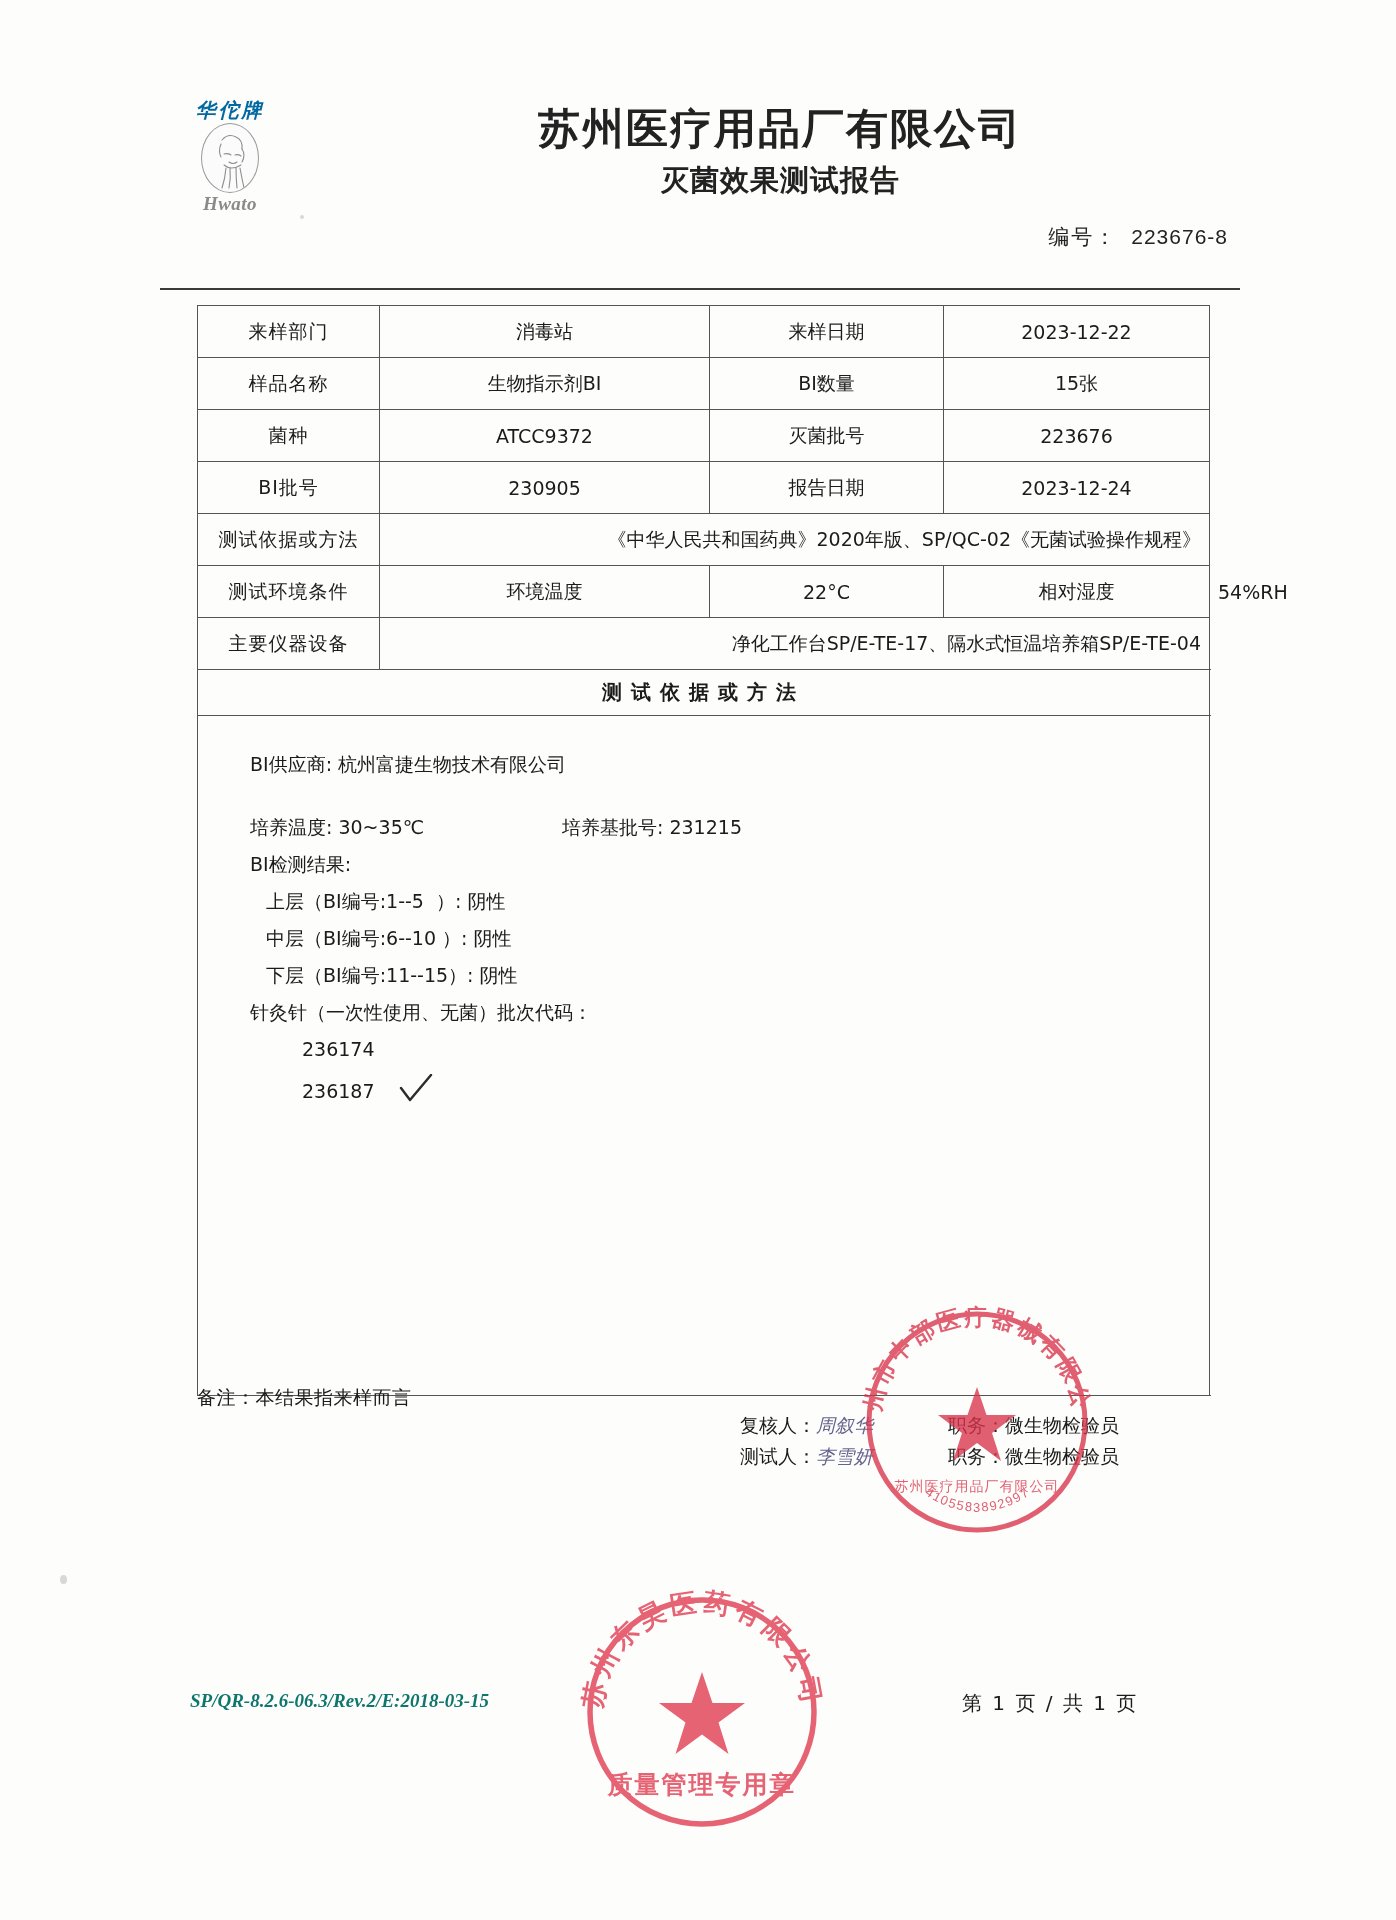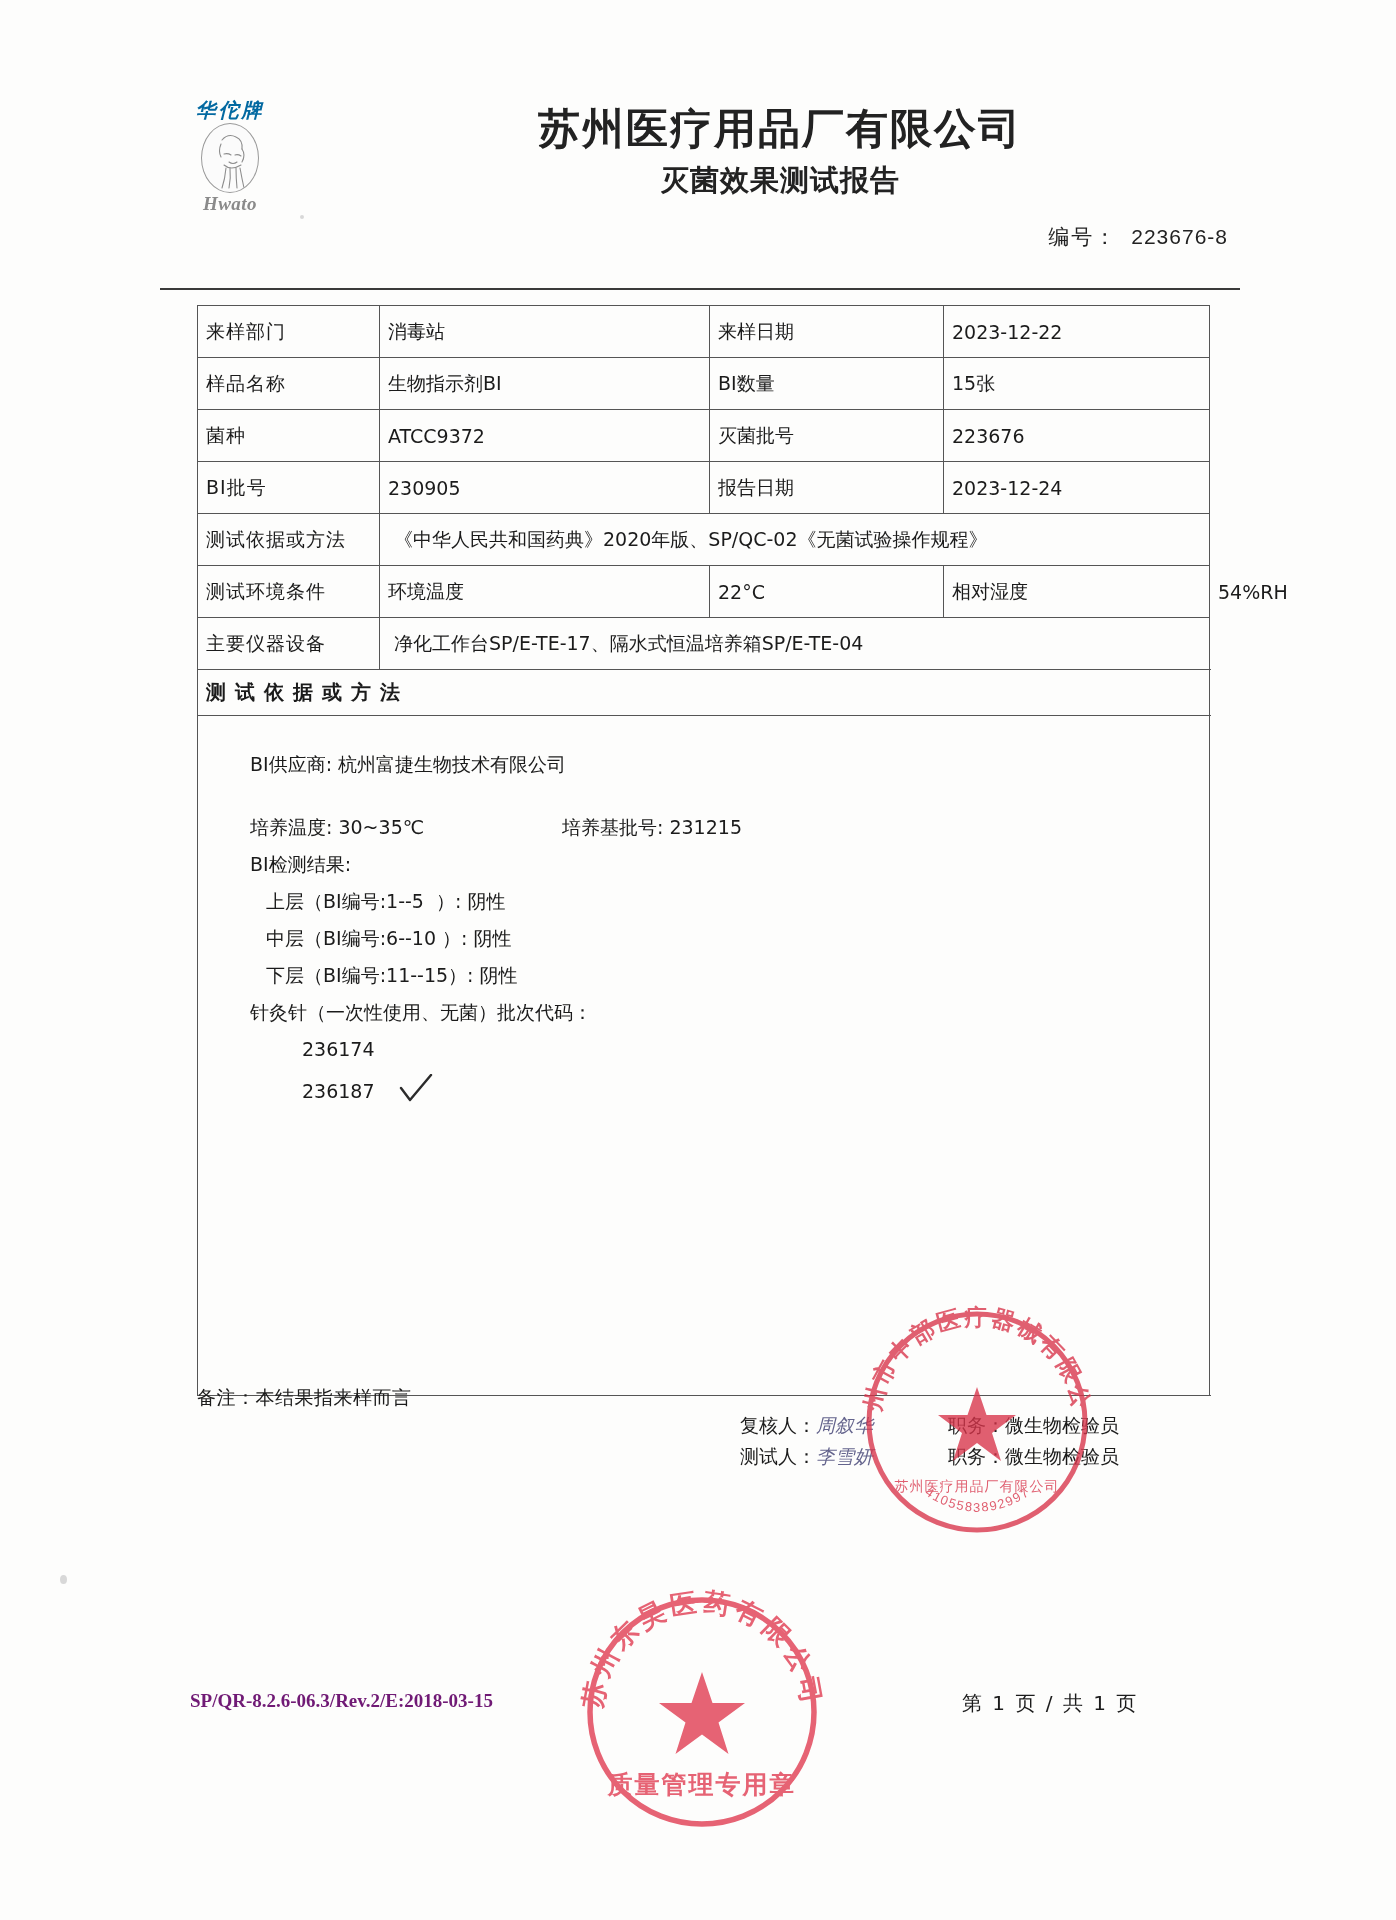--- a/index.html
+++ b/index.html
@@ -110,29 +110,29 @@
     width: 1012px;
     border-collapse: collapse;
     table-layout: fixed;
   }
   .doc-table td {
     border: 1px solid #555;
     font-size: 19px;
     color: #1b1b1b;
     padding: 0 8px;
     height: 52px;
-    text-align: left;
+    text-align: center;
     vertical-align: middle;
     font-family: "DejaVu Sans", "Liberation Sans", sans-serif;
   }
   .doc-table td.lbl { width: 182px; letter-spacing: 1px; }
   .doc-table td.val-wide { width: 330px; }
   .doc-table td.lbl2 { width: 234px; }
   .doc-table td.val2 { width: 266px; }
-  .doc-table td.left { text-align: left; padding-left: 14px; }
+  .doc-table td.left { text-align: right; padding-left: 14px; }
   .doc-table td.results-head {
     height: 46px;
     font-weight: bold;
     letter-spacing: 9px;
     font-size: 20px;
   }
   .doc-table td.body-cell {
     height: 680px;
     vertical-align: top;
     text-align: left;
@@ -195,22 +195,23 @@
     font-style: italic;
     color: #4a4a7a;
     font-size: 19px;
     opacity: .85;
   }
 
   .footer-code {
     position: absolute;
     left: 190px; top: 1690px;
     font-size: 19px;
-    font-weight: bold;
-    color: #701a75;
+    font-style: italic;
+    font-weight: bold;
+    color: #0f766e;
     font-family: "Liberation Serif", "DejaVu Serif", serif;
   }
   .footer-page {
     position: absolute;
     left: 962px; top: 1690px;
     font-size: 20px;
     color: #1b1b1b;
     letter-spacing: 2px;
     font-family: "DejaVu Sans", "Liberation Sans", sans-serif;
   }

